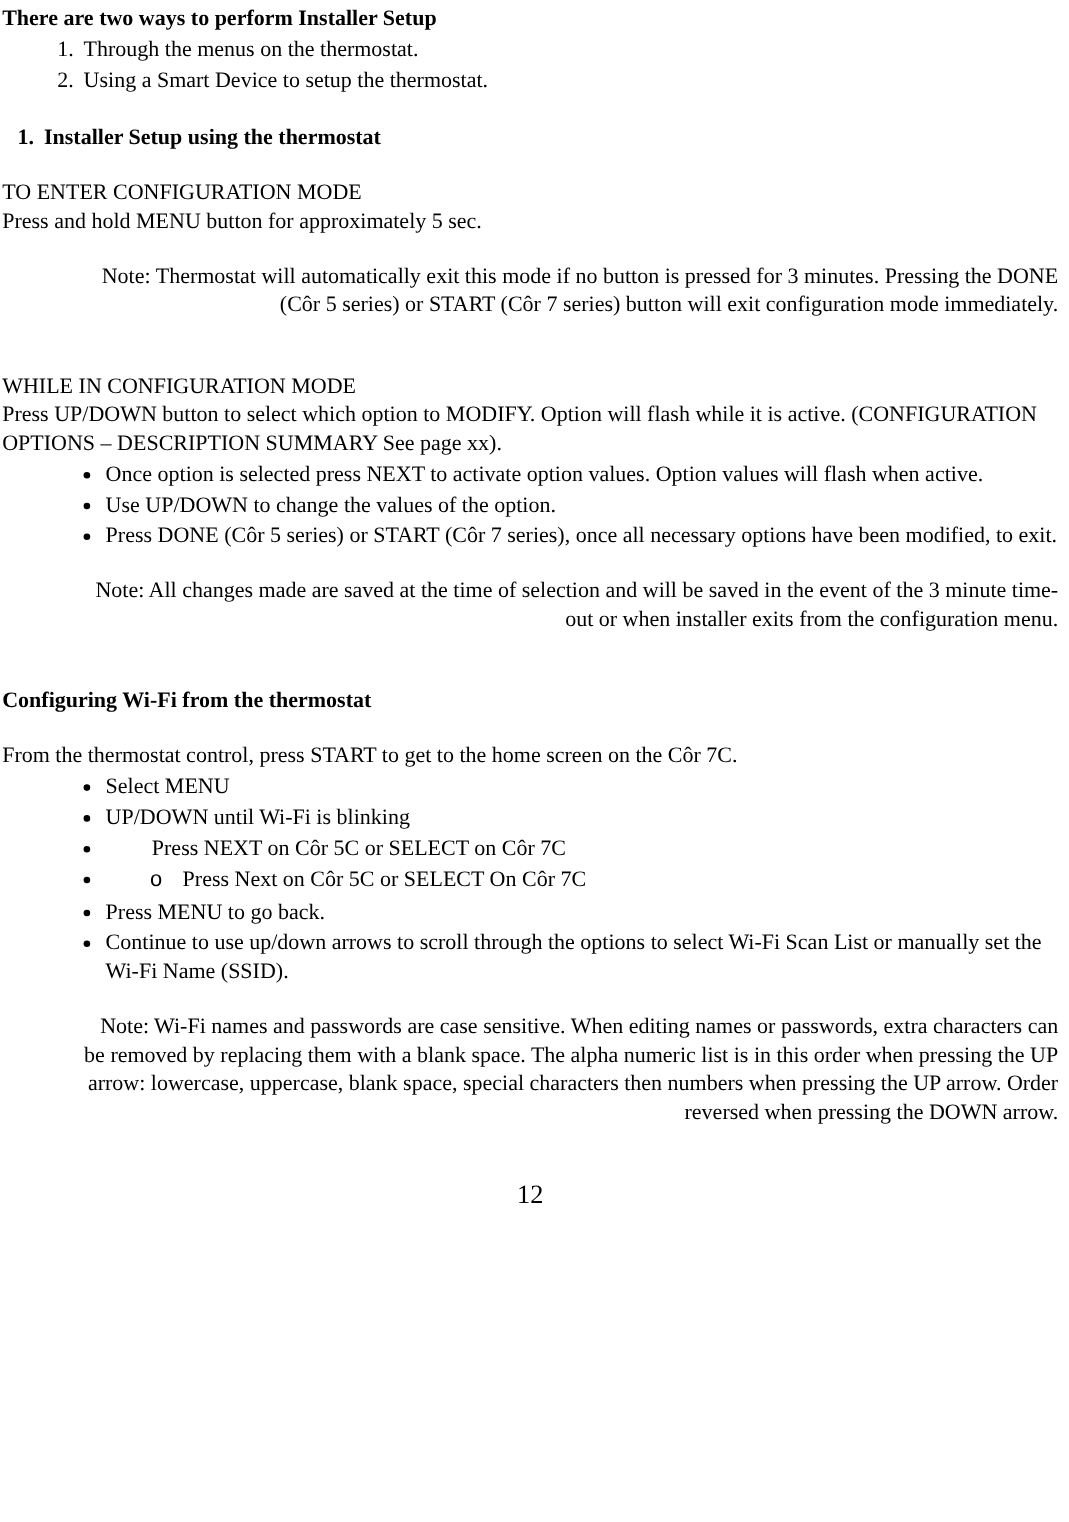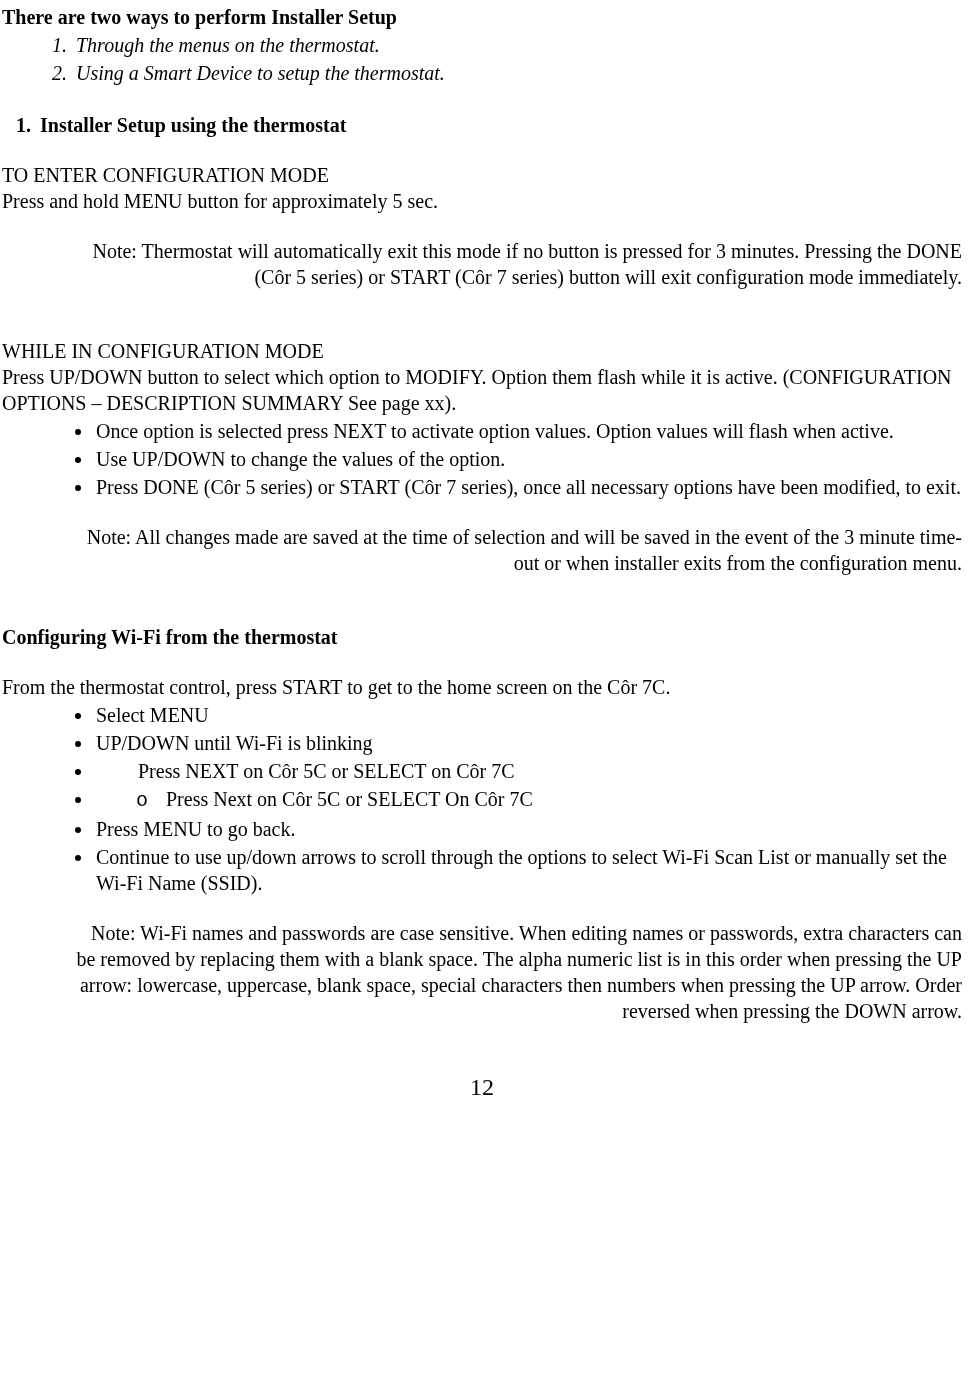--- a/index.html
+++ b/index.html
@@ -8,21 +8,20 @@
       line-height: 1.3;
       color: #000;
       margin: 0;
       padding: 4px 8px 0 2px;
       width: 960px;
     }
     .bold { font-weight: bold; }
     ol.numbered {
       margin: 2px 0 0 0;
       padding-left: 70px;
-      font-style: italic;
     }
     ol.numbered li {
       padding-left: 4px;
       margin-bottom: 2px;
     }
     ul.bullets {
       list-style-type: disc;
       margin: 2px 0 0 0;
       padding-left: 92px;
     }
@@ -88,21 +87,21 @@
 <div class="space"></div>
 
 <div>TO ENTER CONFIGURATION MODE</div>
 <div>Press and hold MENU button for approximately 5 sec.</div>
 
 <div class="indent-note">Note: Thermostat will automatically exit this mode if no button is pressed for 3 minutes. Pressing the DONE (Côr 5 series) or START (Côr 7 series) button will exit configuration mode immediately.</div>
 
 <div class="space-big"></div>
 
 <div>WHILE IN CONFIGURATION MODE</div>
-<div>Press UP/DOWN button to select which option to MODIFY. Option them flash while it is active. (CONFIGURATION OPTIONS – DESCRIPTION SUMMARY See page xx).</div>
+<div>Press UP/DOWN button to select which option to MODIFY. Option will flash while it is active. (CONFIGURATION OPTIONS – DESCRIPTION SUMMARY See page xx).</div>
 
 <ul class="bullets">
   <li>Once option is selected press NEXT to activate option values. Option values will flash when active.</li>
   <li>Use UP/DOWN to change the values of the option.</li>
   <li>Press DONE (Côr 5 series) or START (Côr 7 series), once all necessary options have been modified, to exit.</li>
 </ul>
 
 <div class="indent-note">Note: All changes made are saved at the time of selection and will be saved in the event of the 3 minute time-out or when installer exits from the configuration menu.</div>
 
 <div class="space-big"></div>

